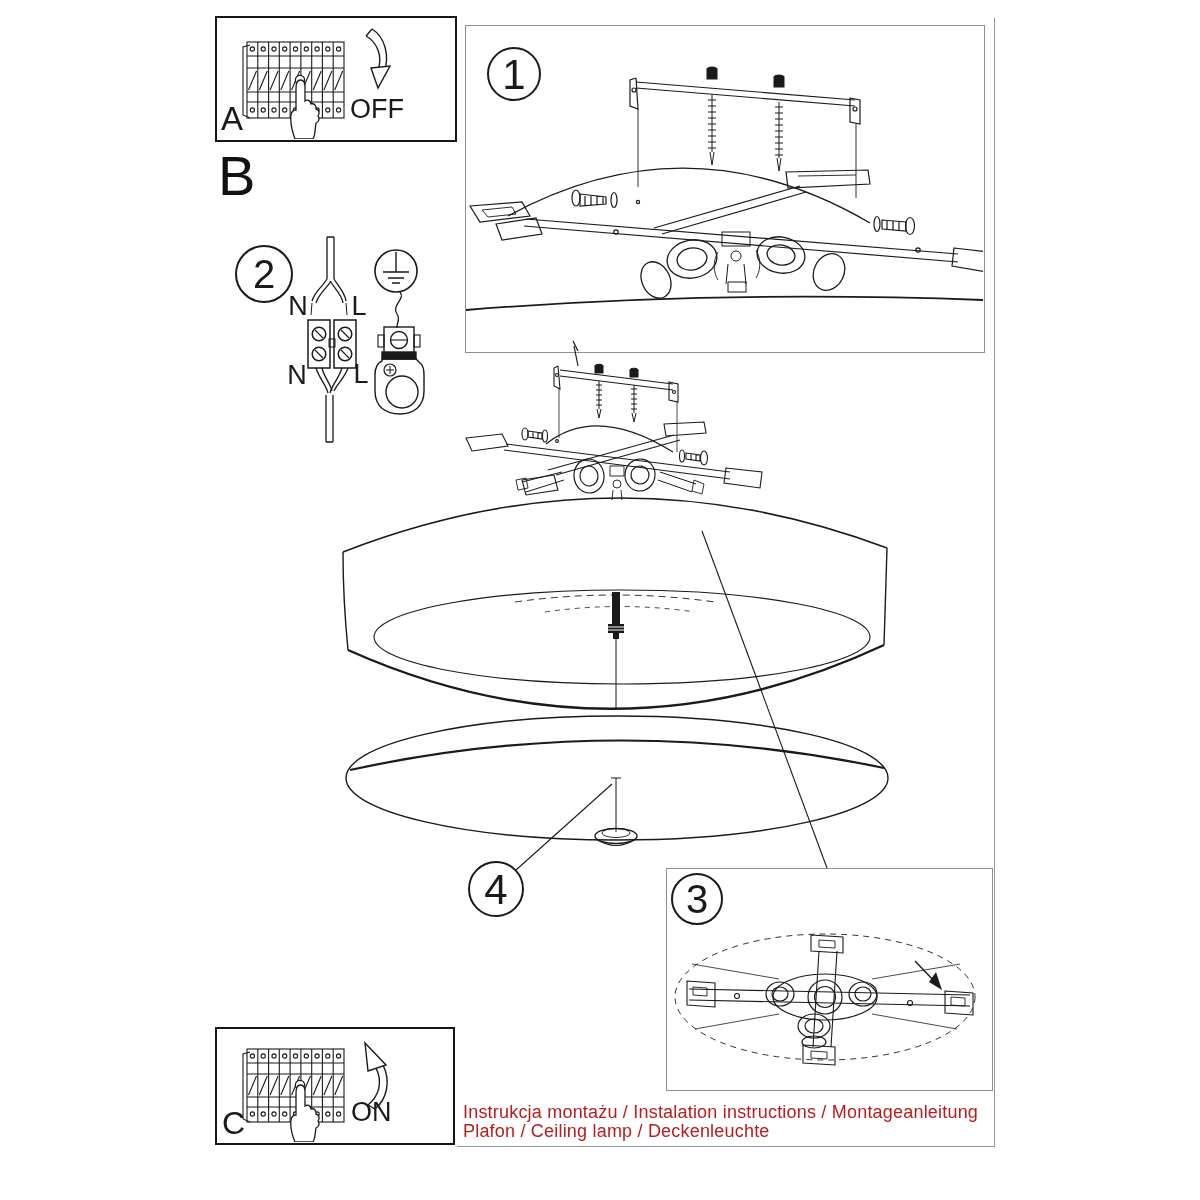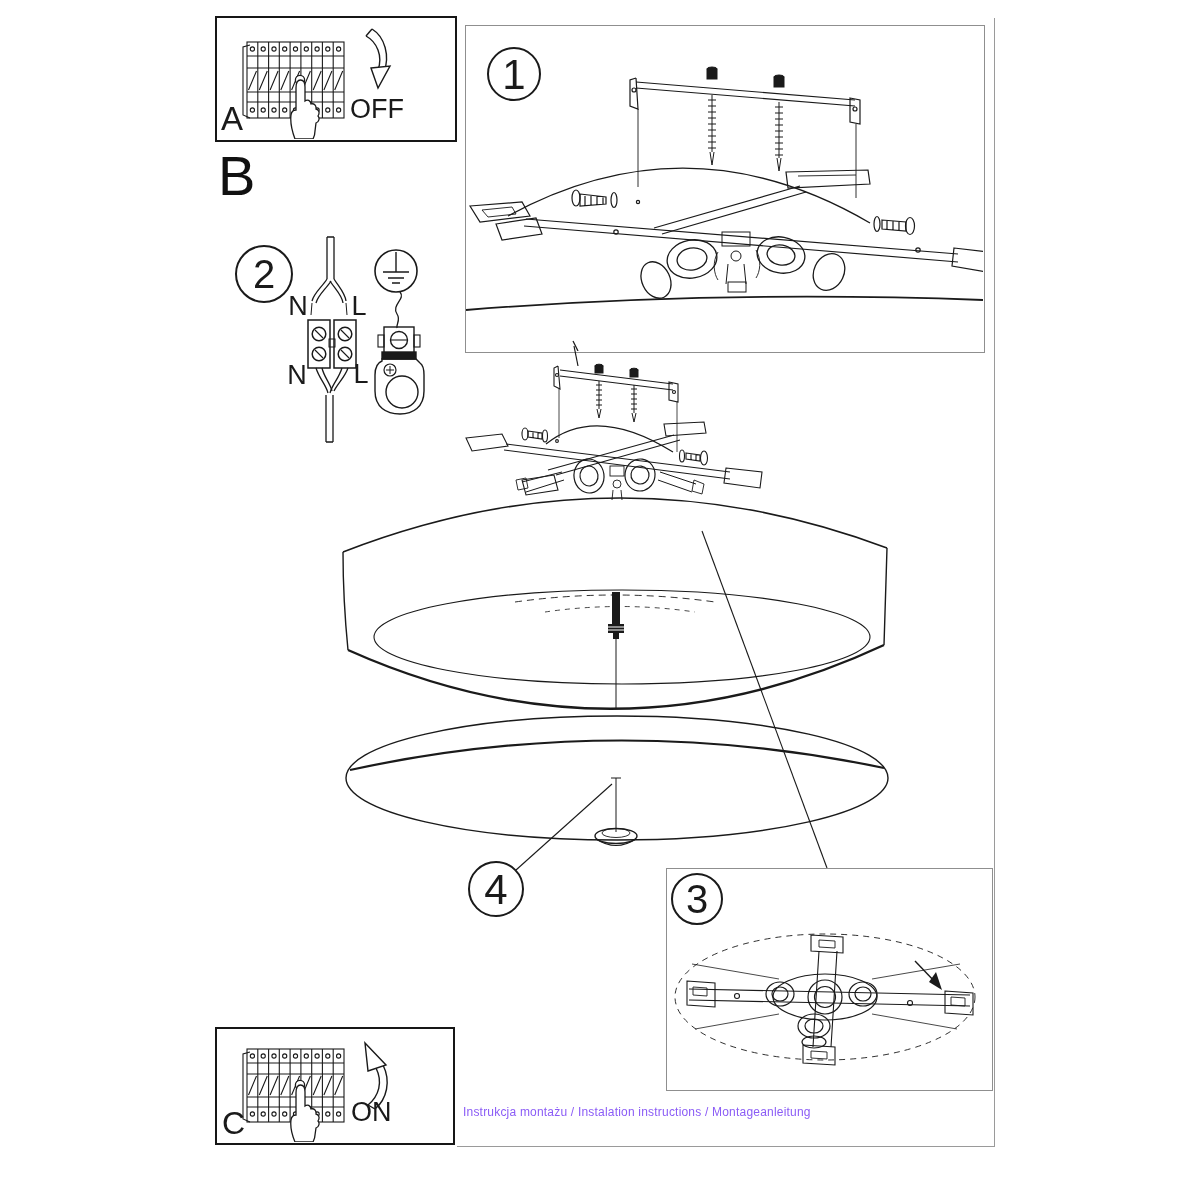--- a/index.html
+++ b/index.html
@@ -3,21 +3,21 @@
 <meta charset="utf-8">
 <style>
   html,body{margin:0;padding:0;}
   body{width:1200px;height:1200px;background:#fff;position:relative;overflow:hidden;
        font-family:"Liberation Sans", sans-serif;color:#1a1a1a;}
   .abs{position:absolute;}
   .framed-thick{border:2.5px solid #161616;box-sizing:border-box;background:#fff;}
   .framed-thin{border:1.2px solid #8f8f8f;box-sizing:border-box;background:#fff;}
   svg{display:block;}
   svg text{font-family:"Liberation Sans", sans-serif;fill:#1a1a1a;}
-  .footer{font-size:12px;line-height:19px;color:#8b5cf6;letter-spacing:.2px;}
+  .footer{font-size:18px;line-height:19px;color:#b91c1c;letter-spacing:.2px;}
   .letterB{font-size:56px;line-height:1;color:#111;}
   .pageframe{border-right:1.3px solid #9a9a9a;border-bottom:1.3px solid #9a9a9a;box-sizing:border-box;}
 </style>
 </head>
 <body>
 
 <div class="abs pageframe" style="left:457px;top:18px;width:538px;height:1129px;"></div>
 
 <div class="abs framed-thick" style="left:215px;top:16px;width:242px;height:126px;">
   <svg width="237" height="121" viewBox="0 0 237 121">
@@ -342,13 +342,14 @@
       <path d="M151,76 L158,80"></path>
       <polygon points="151,42 169,36 148,14" fill="#fff" stroke-width="1.4"></polygon>
     </g>
     <text x="134" y="92" font-size="27">ON</text>
     <text x="5" y="105" font-size="32">C</text>
   </svg>
 </div>
 
 <div class="abs footer" style="left:463px;top:1103px;width:530px;">
   <div>Instrukcja montażu / Instalation instructions / Montageanleitung</div>
+  <div>Plafon / Ceiling lamp / Deckenleuchte</div>
 </div>
 
 </body></html>

